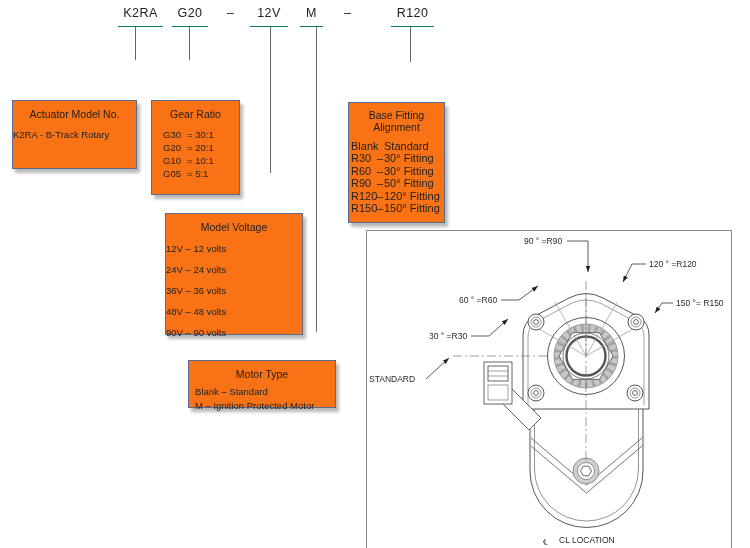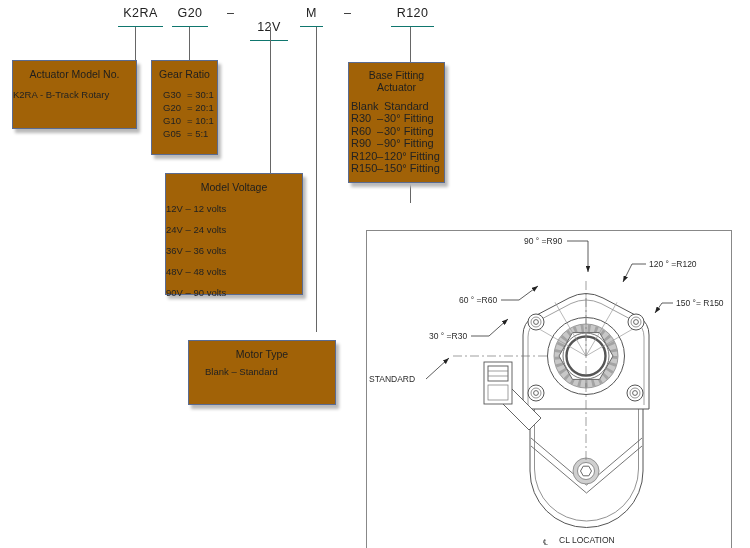--- a/index.html
+++ b/index.html
@@ -8,103 +8,104 @@
 
   
   .pn-token{position:absolute;font-size:12.5px;letter-spacing:.4px;text-align:center;
             height:20px;border-bottom:1px solid #0f766e;}
   .pn-sep{position:absolute;font-size:12.5px;}
 
   
   .vline{position:absolute;width:1px;background:#666;}
 
   
-  .infobox{position:absolute;background:#a16207;border:1px solid #5a6b91;
-           box-shadow:3px 4px 3px #b9b9b9;box-sizing:border-box;}
+  .infobox{position:absolute;background:#f97316;border:1px solid #5a6b91;
+           box-shadow:3px 4px 3px #b9b9b9;box-sizing:border-box;margin-top:40px;}
   .infobox .title{text-align:center;font-size:10.5px;margin-top:7px;color:#1e1e1e;}
   .infobox .title.tight{margin-top:6px;line-height:12px;}
   .infobox .title2{text-align:center;font-size:10.5px;line-height:12px;color:#1e1e1e;}
   .items{font-size:9.5px;}
   .box-actuator .items{margin-top:9px;}
   .box-gear .items{margin-top:8px;padding-left:11px;line-height:13px;}
   .box-gear .code{display:inline-block;width:24px;}
   .box-voltage .items{margin-top:5px;text-align:left;line-height:21px;}
-  .box-motor .items{margin-top:5px;padding-left:16px;line-height:14px;}
+  .box-motor .items{margin-top:5px;padding-left:6px;line-height:14px;}
   .box-base .items{margin-top:7px;padding-left:2px;line-height:12.4px;font-size:11px;}
   .box-base .code{display:inline-block;width:26px;}
   .box-base .sep{display:inline-block;width:7px;}
 
   
   .frame{position:absolute;left:366px;top:202px;width:364px;height:337px;
          border:1px solid #888;background:#fff;box-sizing:content-box;margin-top:28px;}
   svg text{font-family:"Liberation Sans",sans-serif;font-size:8.5px;fill:#2b2b2b;}
 </style>
 </head>
 <body>
 
 <div class="canvas">
 
   <div class="pn-token" style="left:118px;top:6px;width:45px;">K2RA</div>
   <div class="pn-token" style="left:172px;top:6px;width:36px;">G20</div>
   <div class="pn-sep" style="left:227px;top:6px;">–</div>
-  <div class="pn-token" style="left:250px;top:20px;width:38px;">12V</div>
+  <div class="pn-token" style="left:250px;top:6px;width:38px;">12V</div>
   <div class="pn-token" style="left:300px;top:6px;width:23px;">M</div>
   <div class="pn-sep" style="left:344px;top:6px;">–</div>
   <div class="pn-token" style="left:391px;top:6px;width:43px;">R120</div>
 
   <div class="vline" style="left:135px;top:27px;height:33px;"></div>
   <div class="vline" style="left:189px;top:27px;height:33px;"></div>
   <div class="vline" style="left:270px;top:27px;height:146px;"></div>
   <div class="vline" style="left:316px;top:27px;height:305px;"></div>
   <div class="vline" style="left:410px;top:27px;height:35px;"></div>
   <div class="vline" style="left:410px;top:183px;height:20px;"></div>
 
   <div class="infobox box-actuator" style="left:12px;top:60px;width:125px;height:69px;">
     <div class="title">Actuator Model No.</div>
     <div class="items">
       <div>K2RA - B-Track Rotary</div>
     </div>
   </div>
 
-  <div class="infobox box-gear" style="left:151px;top:60px;width:67px;height:95px;">
+  <div class="infobox box-gear" style="left:151px;top:60px;width:89px;height:95px;">
     <div class="title">Gear Ratio</div>
     <div class="items">
       <div><span class="code">G30</span><span>= 30:1</span></div>
       <div><span class="code">G20</span><span>= 20:1</span></div>
       <div><span class="code">G10</span><span>= 10:1</span></div>
       <div><span class="code">G05</span><span>= 5:1</span></div>
     </div>
   </div>
 
   <div class="infobox box-voltage" style="left:165px;top:173px;width:138px;height:122px;">
     <div class="title">Model Voltage</div>
     <div class="items">
       <div>12V – 12 volts</div>
       <div>24V – 24 volts</div>
       <div>36V – 36 volts</div>
       <div>48V – 48 volts</div>
       <div>90V – 90 volts</div>
     </div>
   </div>
 
-  <div class="infobox box-motor" style="left:188px;top:340px;width:148px;height:65px;">
+  <div class="infobox box-motor" style="left:188px;top:320px;width:148px;height:48px;">
     <div class="title">Motor Type</div>
     <div class="items">
       <div>Blank – Standard</div>
+      <div>M –   Ignition Protected Motor</div>
     </div>
   </div>
 
   <div class="infobox box-base" style="left:348px;top:62px;width:97px;height:121px;">
     <div class="title tight">Base Fitting</div>
-    <div class="title2">Actuator</div>
+    <div class="title2">Alignment</div>
     <div class="items">
       <div><span class="code">Blank</span><span class="sep"></span><span>Standard</span></div>
       <div><span class="code">R30</span><span class="sep">–</span><span>30° Fitting</span></div>
       <div><span class="code">R60</span><span class="sep">–</span><span>30° Fitting</span></div>
-      <div><span class="code">R90</span><span class="sep">–</span><span>90° Fitting</span></div>
+      <div><span class="code">R90</span><span class="sep">–</span><span>50° Fitting</span></div>
       <div><span class="code">R120</span><span class="sep">–</span><span>120° Fitting</span></div>
       <div><span class="code">R150</span><span class="sep">–</span><span>150° Fitting</span></div>
     </div>
   </div>
 
   <div class="frame">
     <svg width="364" height="337" viewBox="0 0 364 337">
       <defs>
         <marker id="arr" markerWidth="8" markerHeight="6" refX="8" refY="3" orient="auto">
           <path d="M0,0 L8,3 L0,6 Z" fill="#222"></path>

